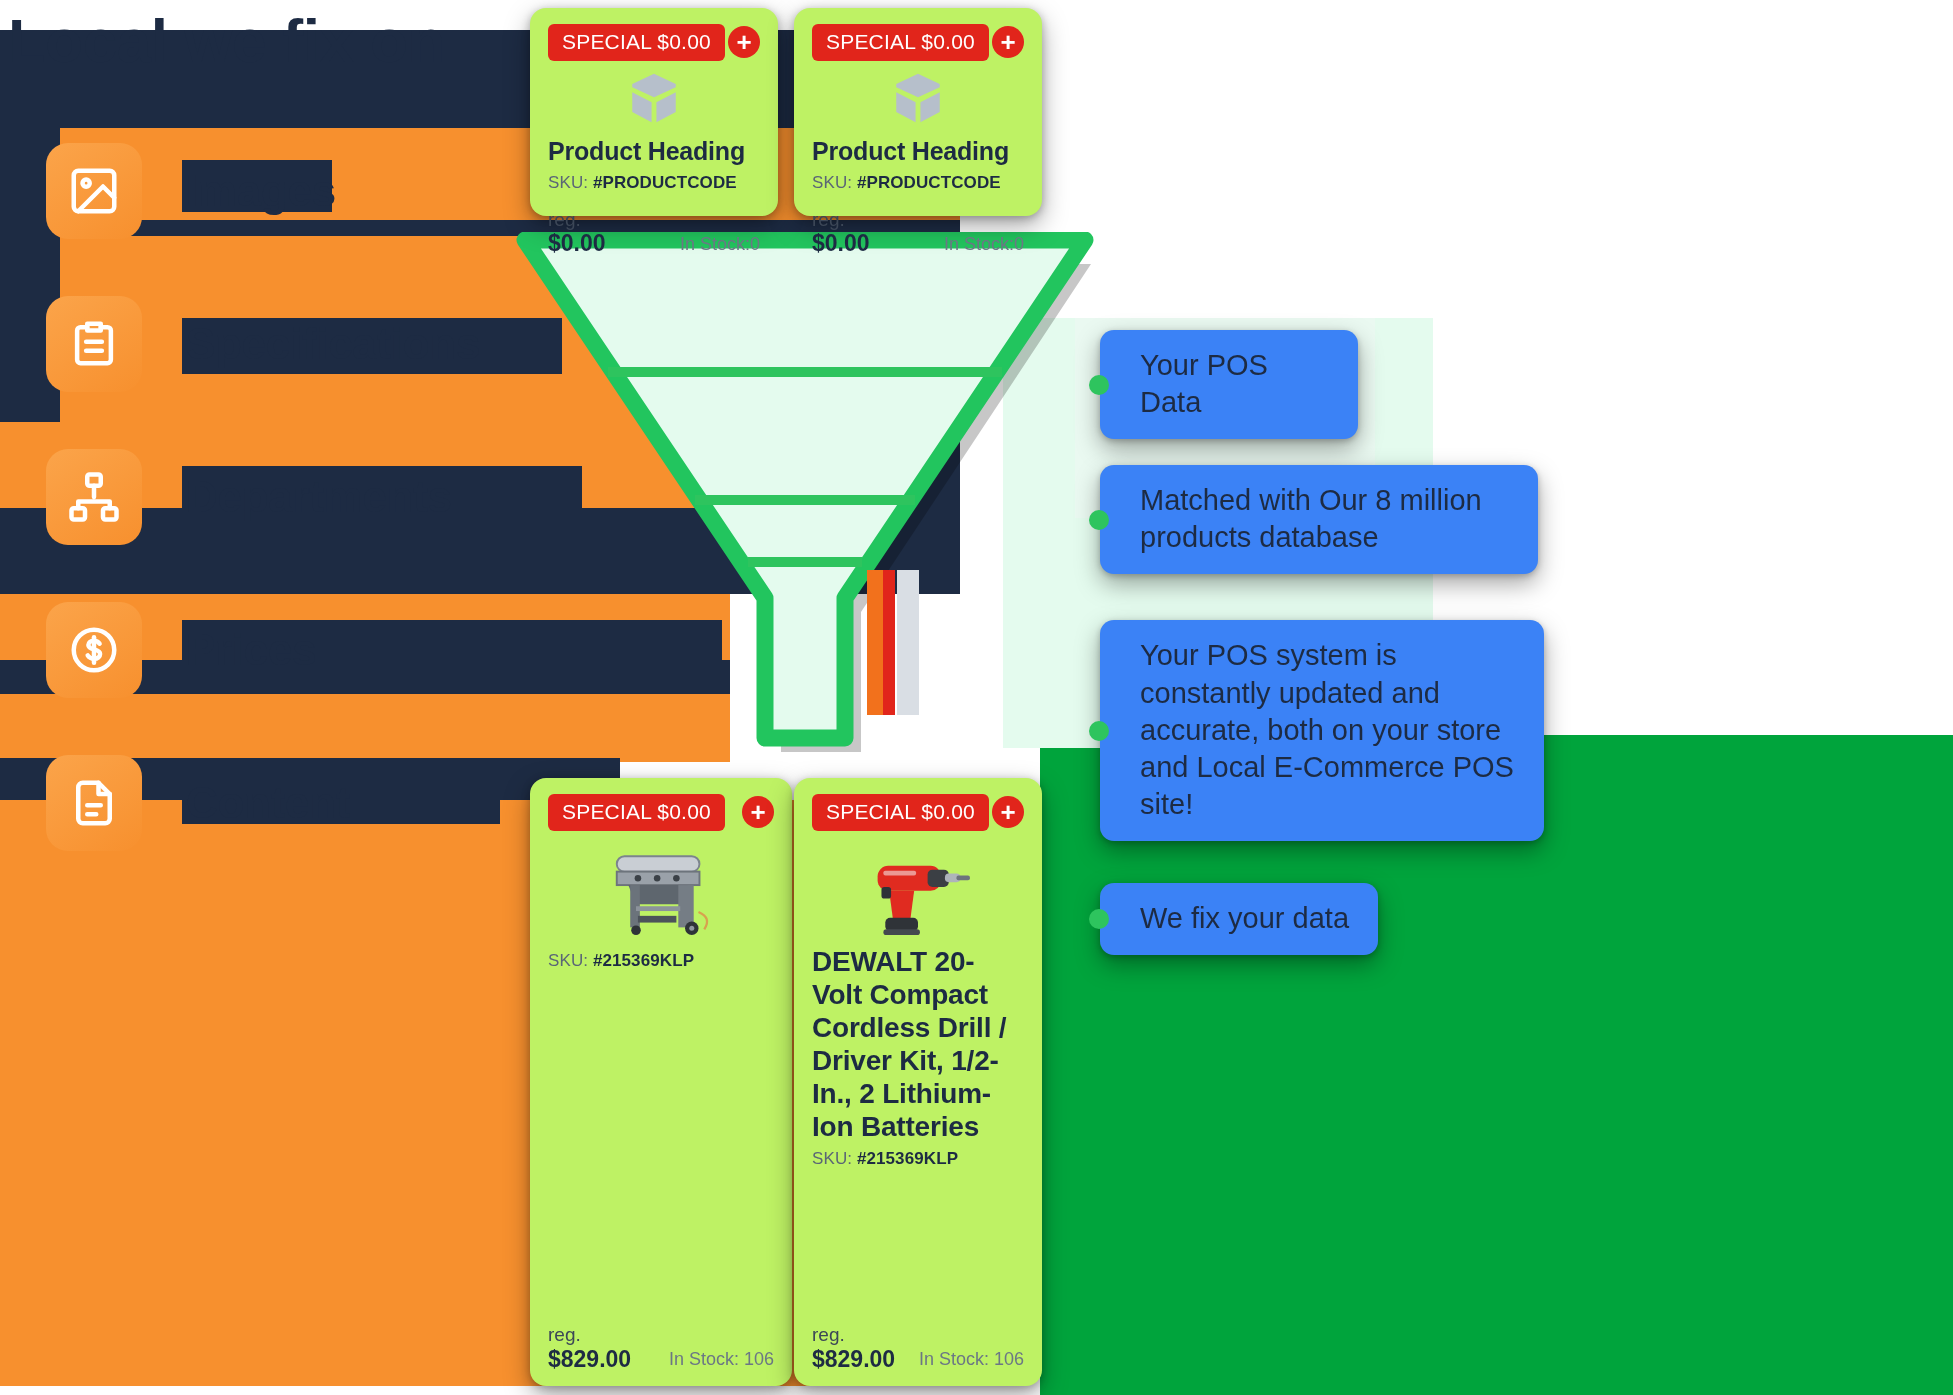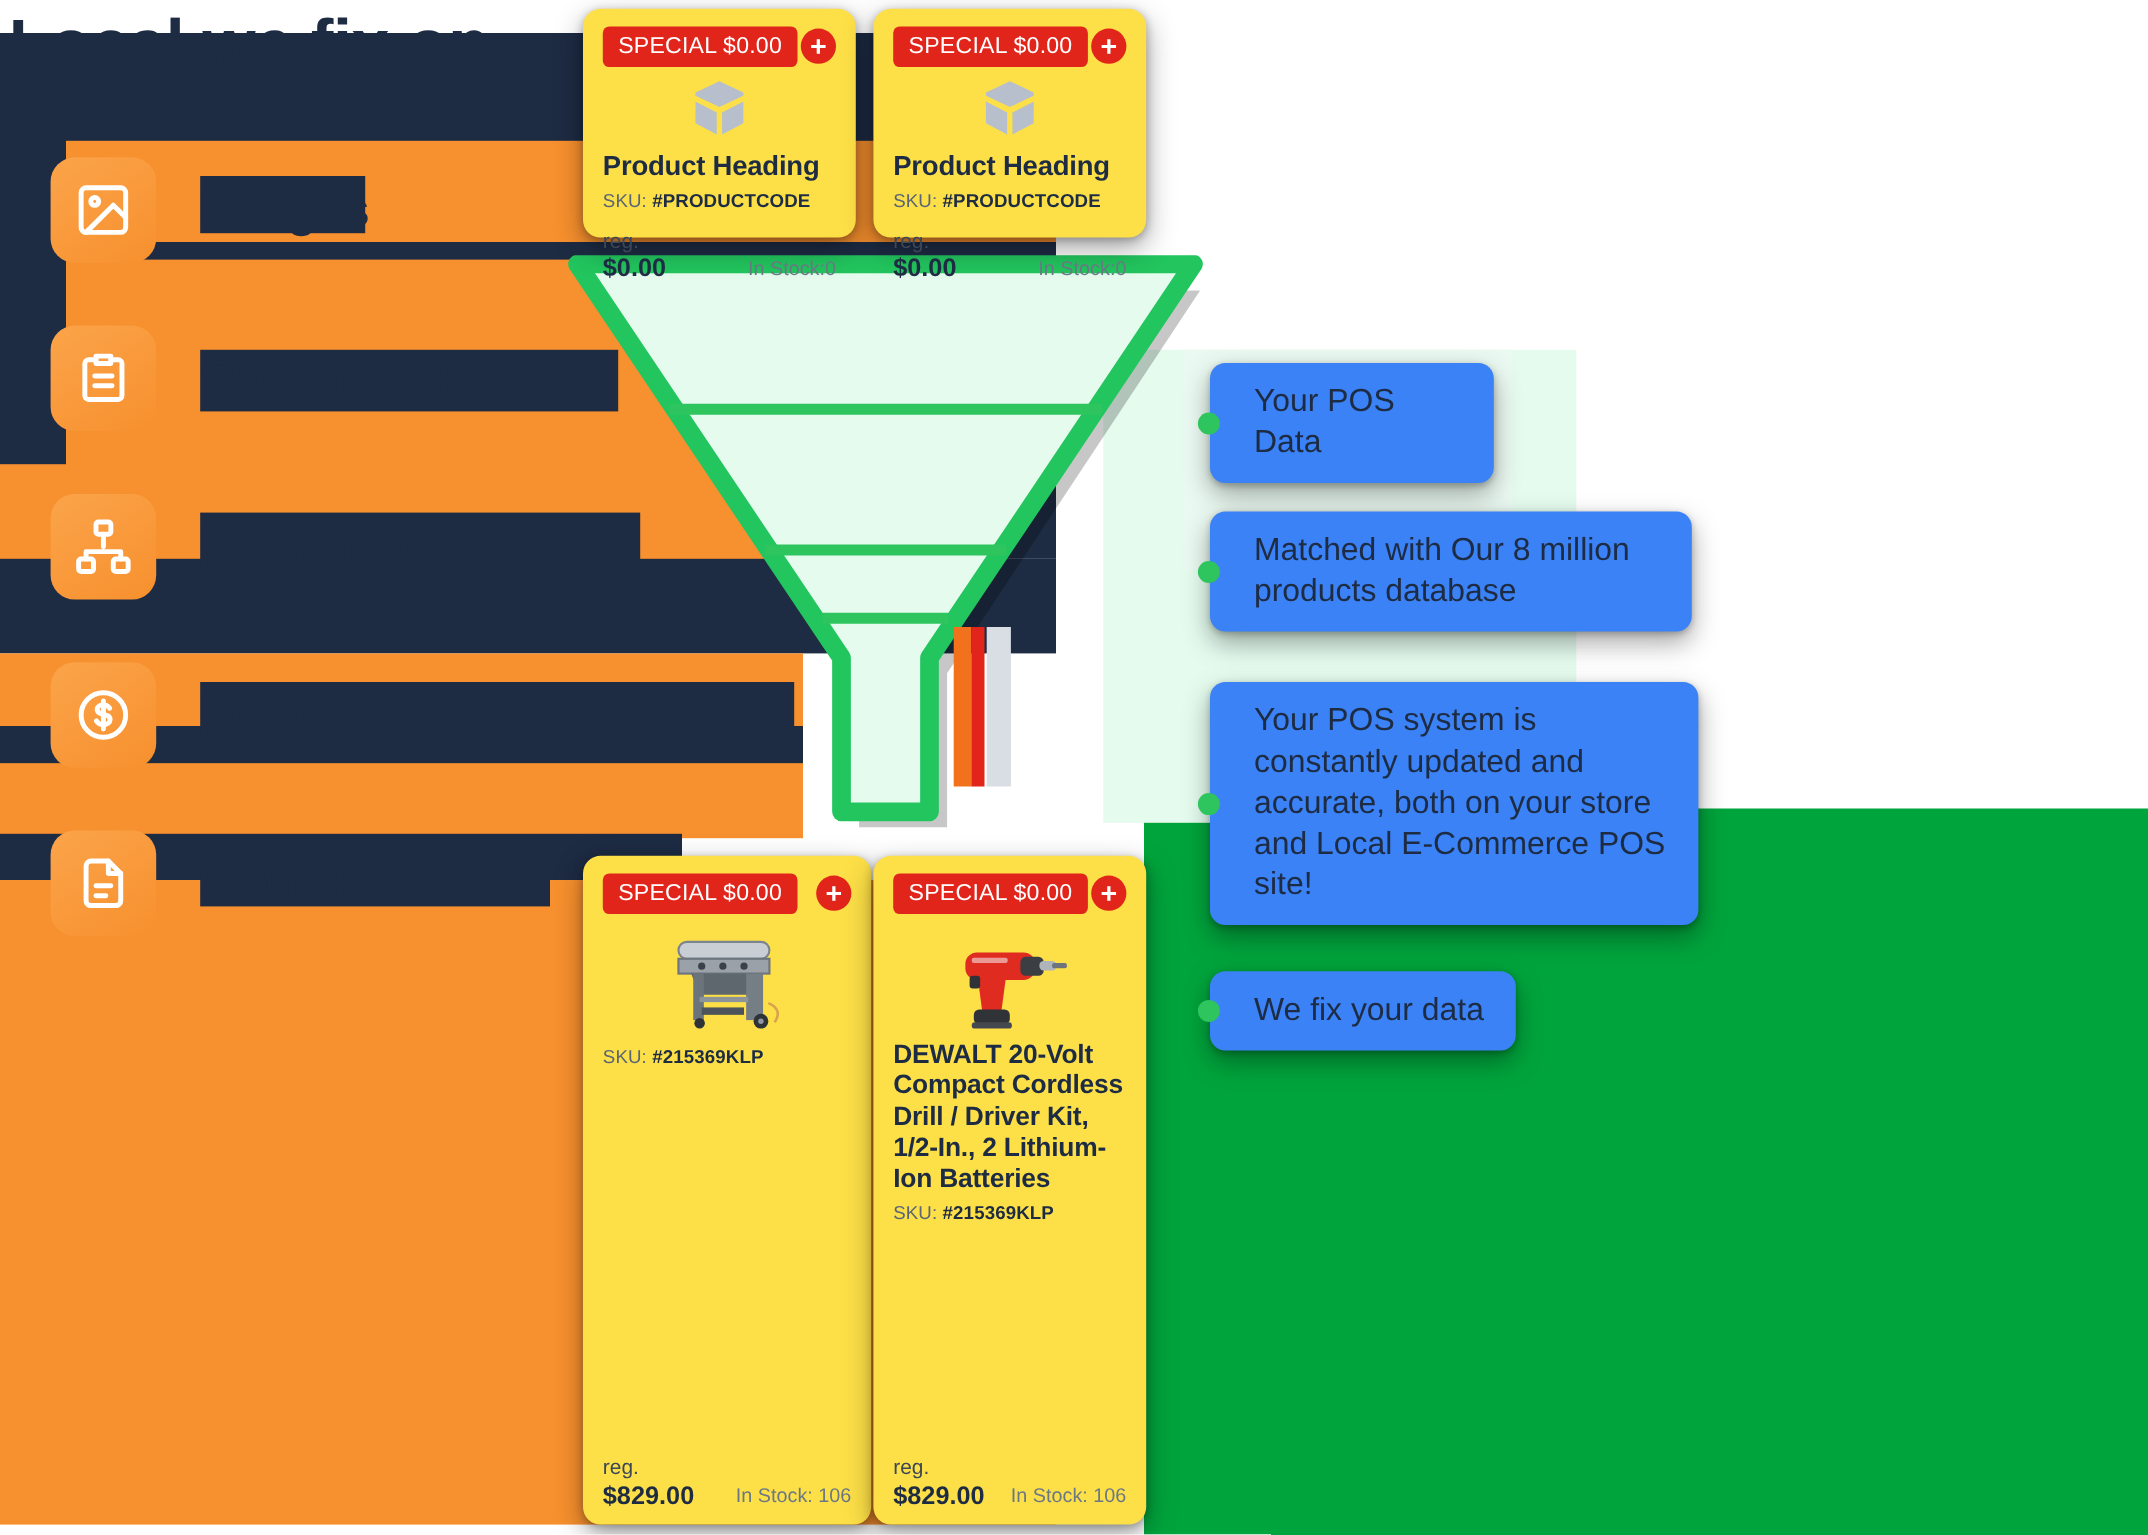--- a/index.html
+++ b/index.html
@@ -52,21 +52,21 @@
     letter-spacing: -0.3px;
   }
 
   
   .funnel-zone { position: absolute; left: 515px; top: 232px; width: 580px; height: 520px; }
   .funnel-zone svg { width: 100%; height: 100%; display: block; }
 
   
   .pcard {
     position: absolute;
-    background: #fde047;
+    background: #bef264;
     border-radius: 16px;
     box-shadow: 0 10px 26px rgba(0,0,0,.34), 0 2px 8px rgba(0,0,0,.25);
     padding: 16px 18px 14px 18px;
     display: flex;
     flex-direction: column;
   }
   .pcard-top { display: flex; align-items: flex-start; justify-content: space-between; }
   .special-badge {
     background: #e1251b;
     color: #fff;
@@ -92,21 +92,21 @@
     display: flex; align-items: center; justify-content: center;
     margin: 8px 0 10px 0;
   }
   .pcard-media.tall { height: 96px; }
   .box-icon { width: 58px; height: 58px; color: #b6bfcb; }
   .box-icon svg { width: 100%; height: 100%; display:block; }
   .pcard-title {
     font-size: 25px; font-weight: 700; color: #1d2b43;
     line-height: 1.18; letter-spacing: -.2px;
   }
-  .pcard-title.small { font-size: 24px; }
+  .pcard-title.small { font-size: 28px; }
   .pcard-sku {
     font-size: 17px; color: #5a6676; margin-top: 6px; letter-spacing: .1px;
   }
   .pcard-sku b { color: #1d2b43; font-weight: 700; }
   .pcard-footer {
     margin-top: auto;
     padding-top: 16px;
     display: flex; align-items: flex-end; justify-content: space-between;
   }
   .reg-wrap { line-height: 1.15; }

